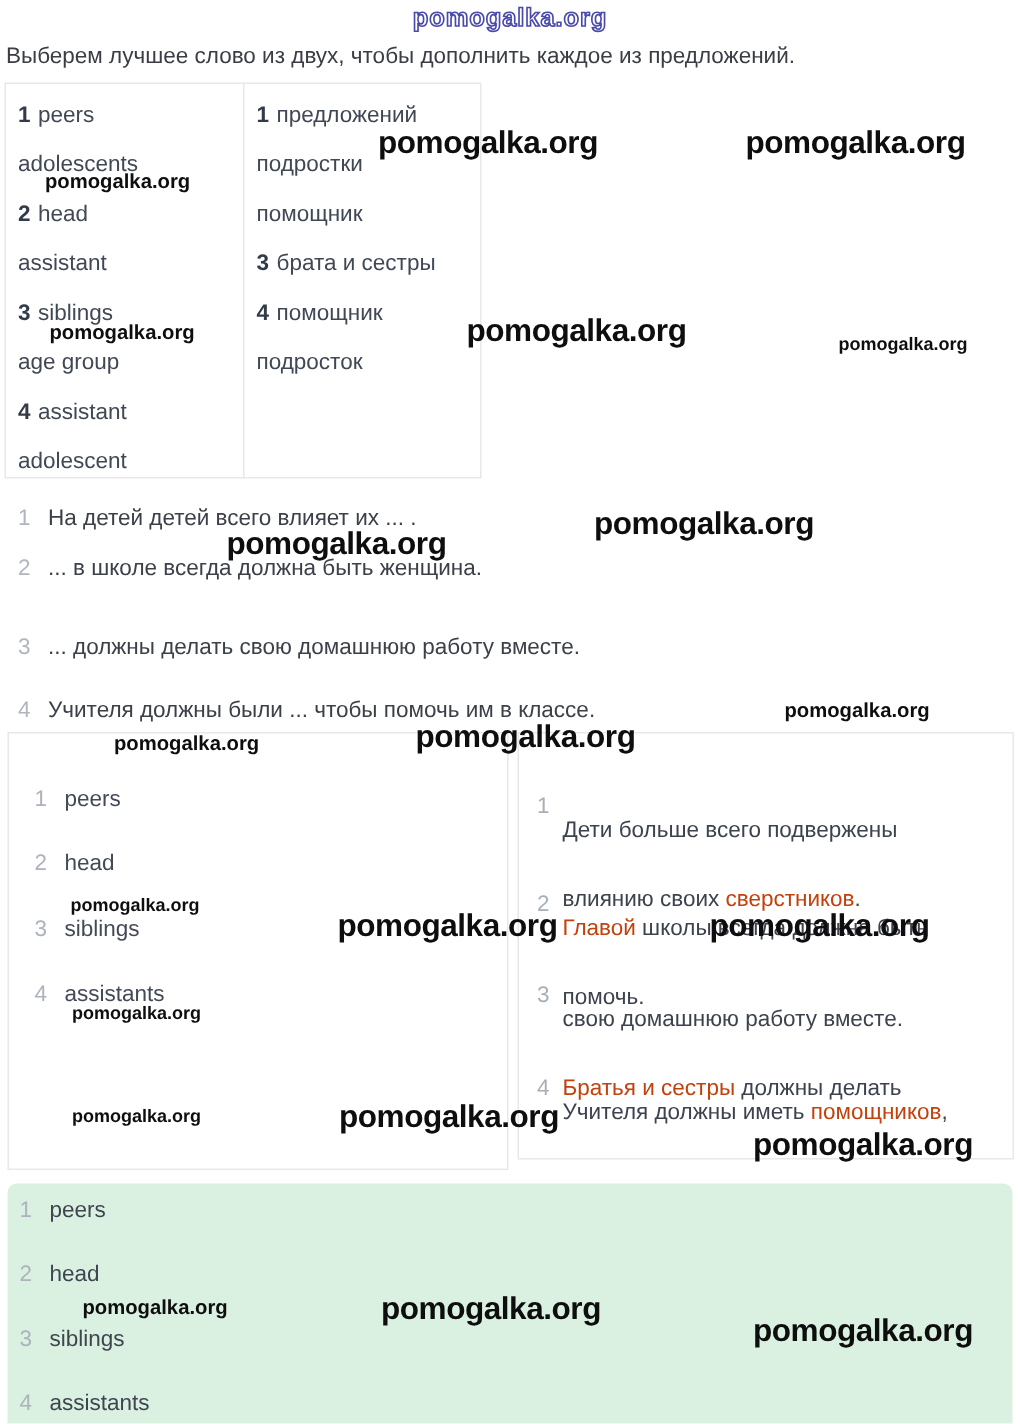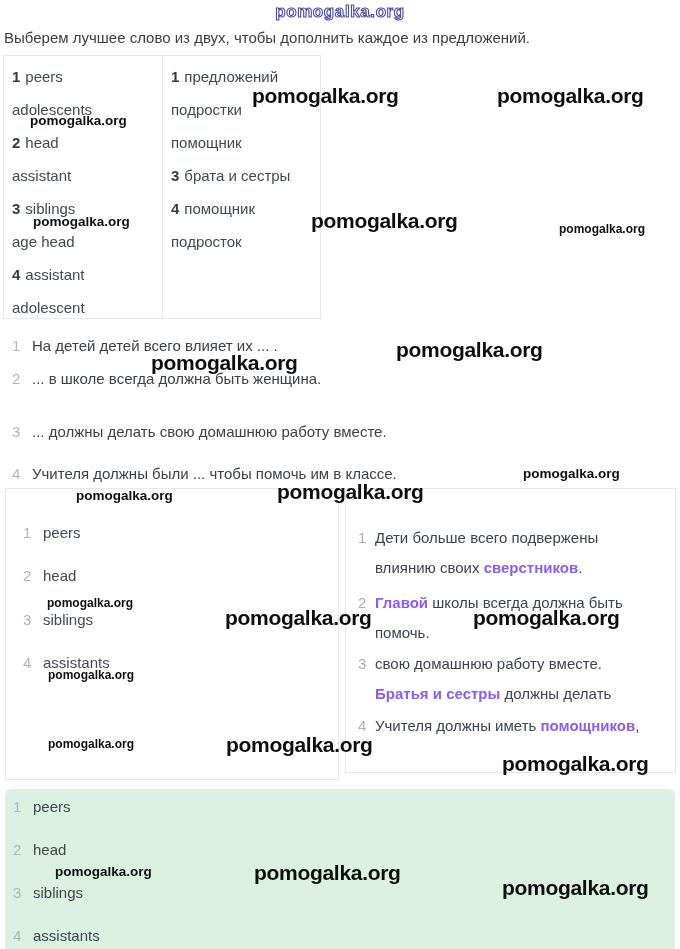--- a/index.html
+++ b/index.html
@@ -35,22 +35,22 @@
   .qnum{display:inline-block;width:20px;color:#b1b6be;}
   
   .panel{position:absolute;border:1px solid #e8e8ec;background:#fff;box-sizing:border-box;}
   .panel.words{left:5px;top:488px;width:334px;height:292px;}
   .panel.sentences{left:345px;top:488px;width:331px;height:285px;}
   .wrow{position:absolute;left:17px;font-size:15px;white-space:nowrap;color:#434956;}
   .wnum{display:inline-block;width:20px;color:#adb3bc;}
   .arow{position:absolute;left:12px;display:flex;}
   .anum{width:17px;color:#a9afb8;font-size:15px;line-height:30px;flex:none;}
   .atext{width:244px;font-size:15px;line-height:30px;color:#3d434e;}
-  .atext .line{display:block;white-space:nowrap;}
-  .atext b{font-weight:700;color:#8b5cf6;}
+  .atext .line{display:block;white-space:nowrap;margin-top:16px;}
+  .atext b{font-weight:400;color:#c2410c;}
   
   .final{
     position:absolute;left:5px;top:789px;width:670px;height:160px;
     background:#daf1e2;border-radius:6px 6px 0 0;
   }
   .frow{position:absolute;left:8px;font-size:15px;white-space:nowrap;color:#3f454f;}
   
   .wm{position:absolute;color:#0e0e0e;white-space:nowrap;z-index:5;}
   .wm-lg{font-size:21px;font-weight:700;letter-spacing:-.3px;}
   .wm-md{font-size:13.5px;font-weight:600;}
@@ -63,21 +63,21 @@
 
 <div class="instruction">Выберем лучшее слово из двух, чтобы дополнить каждое из предложений.</div>
 
 <div class="vocab">
   <div class="vcell en">
     <div class="vrow"><span class="vnum">1</span><span class="vword">peers</span></div>
     <div class="vrow"><span class="vnum"></span><span class="vword">adolescents</span></div>
     <div class="vrow"><span class="vnum">2</span><span class="vword">head</span></div>
     <div class="vrow"><span class="vnum"></span><span class="vword">assistant</span></div>
     <div class="vrow"><span class="vnum">3</span><span class="vword">siblings</span></div>
-    <div class="vrow"><span class="vnum"></span><span class="vword">age head</span></div>
+    <div class="vrow"><span class="vnum"></span><span class="vword">age group</span></div>
     <div class="vrow"><span class="vnum">4</span><span class="vword">assistant</span></div>
     <div class="vrow"><span class="vnum"></span><span class="vword">adolescent</span></div>
   </div>
   <div class="vcell ru">
     <div class="vrow"><span class="vnum">1</span><span class="vword">предложений</span></div>
     <div class="vrow"><span class="vnum"></span><span class="vword">подростки</span></div>
     <div class="vrow"><span class="vnum"></span><span class="vword">помощник</span></div>
     <div class="vrow"><span class="vnum">3</span><span class="vword">брата и сестры</span></div>
     <div class="vrow"><span class="vnum">4</span><span class="vword">помощник</span></div>
     <div class="vrow"><span class="vnum"></span><span class="vword">подросток</span></div>

